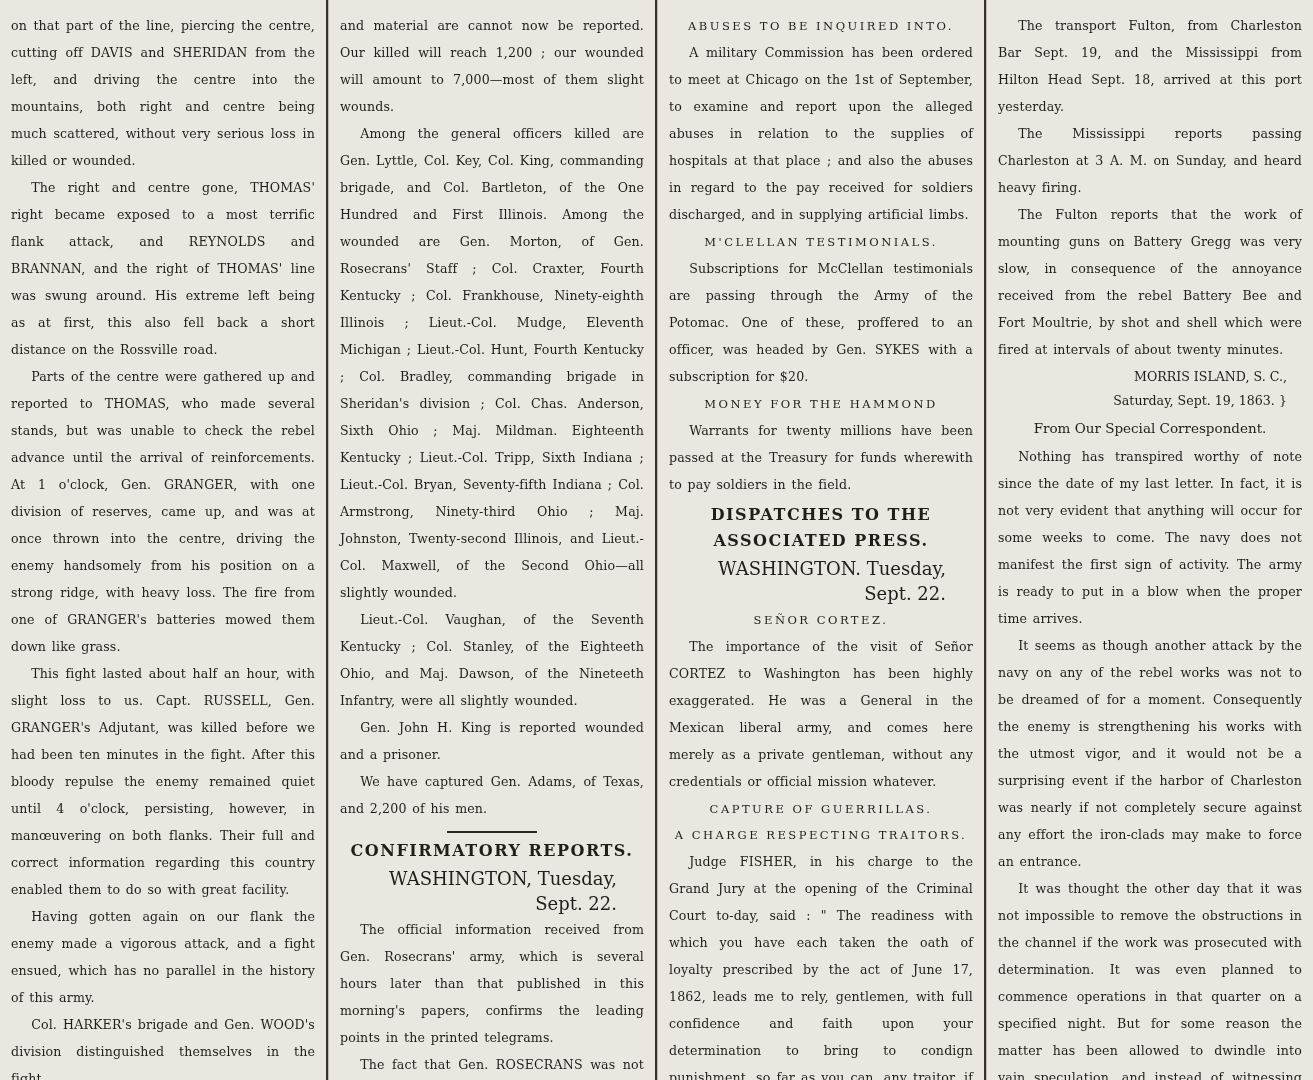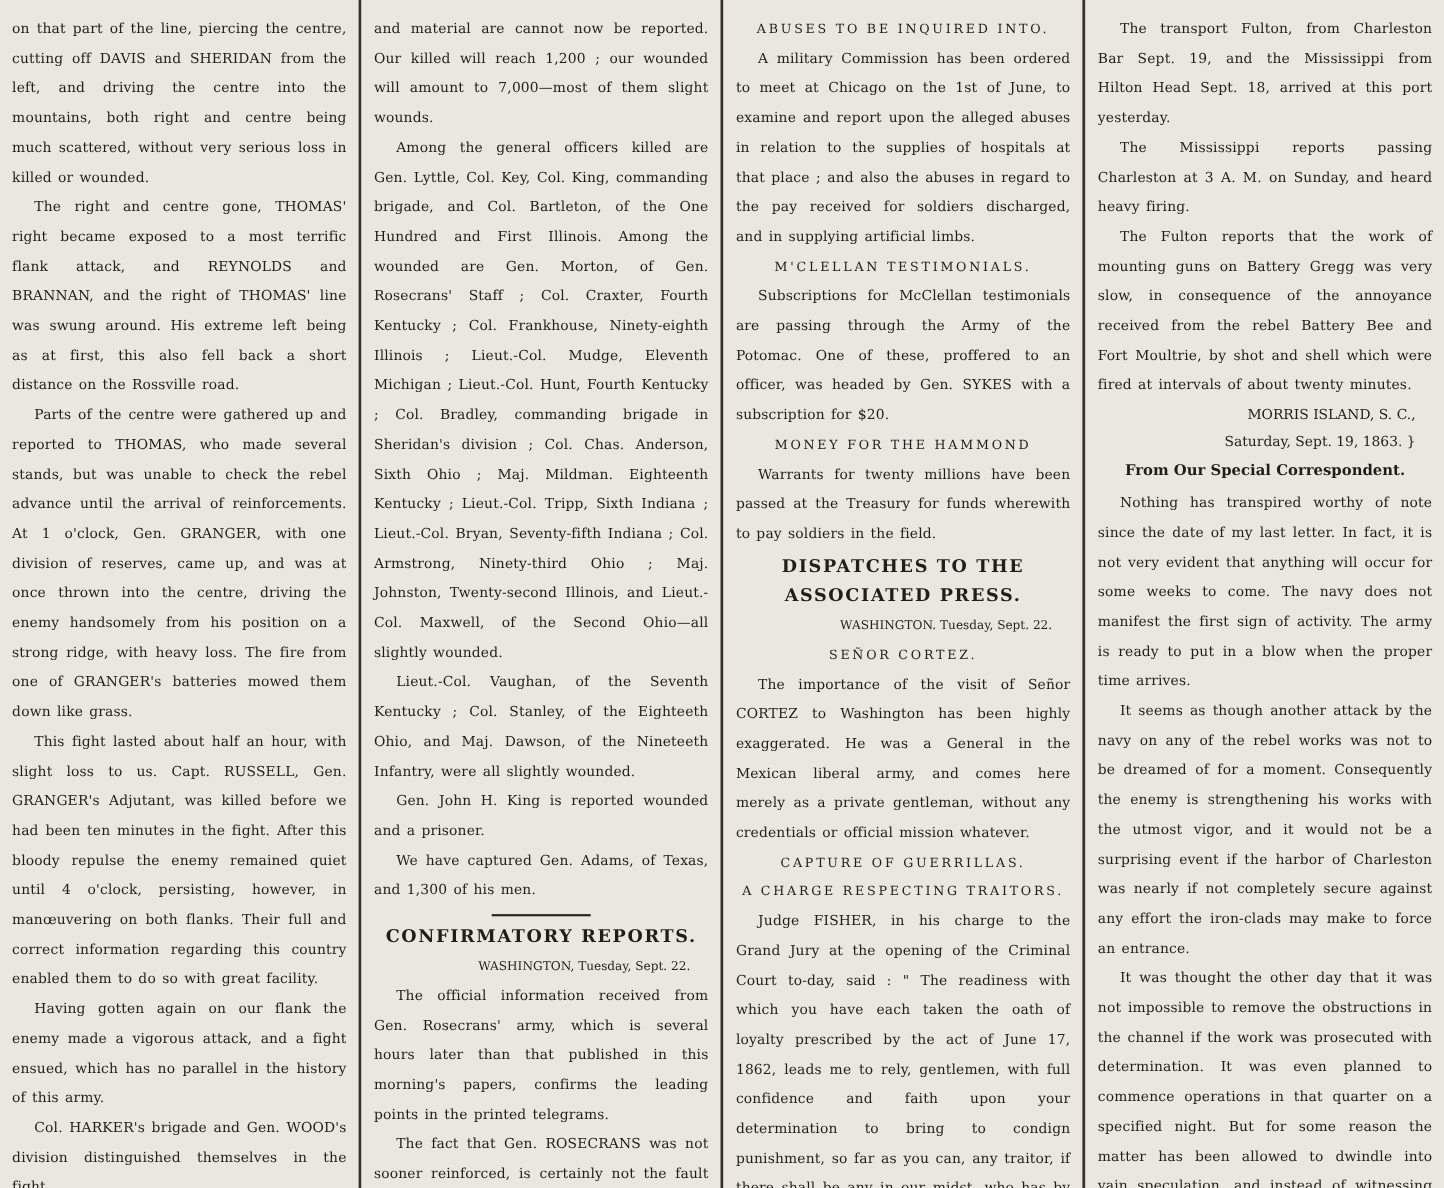--- a/index.html
+++ b/index.html
@@ -40,35 +40,35 @@
     font-weight:normal;
   }
   .heading-md{
     font-size:16px;line-height:26px;
     text-align:center;
     letter-spacing:1.5px;
     font-weight:bold;
     margin:4px 0 2px 0;
   }
   .dateline{
-    font-size:11px;line-height:25px;
+    font-size:18px;line-height:25px;
     text-align:right;
     padding-right:1.5em;
     margin:0;
   }
   .dateline-block{
     font-size:12.6px;line-height:24px;
     text-align:right;
     padding-right:1.2em;
     white-space:pre-line;
     margin:2px 0;
   }
   .byline-bold{
     font-size:13.5px;line-height:26px;
-    font-weight:bold;
+    font-weight:normal;
     text-align:center;
     margin:0 0 2px 0;
   }
   .rule-short{
     width:90px;height:2px;background:#2b2620;
     margin:9px auto 5px auto;
   }
 </style>
 </head>
 <body>
@@ -85,34 +85,34 @@
 
   </div>
 
   <div class="col-sep"></div>
 
   <div class="column">
     <p class="para noindent">and material are cannot now be reported. Our killed will reach 1,200 ; our wounded will amount to 7,000—most of them slight wounds.</p>
     <p class="para">Among the general officers killed are Gen. Lyttle, Col. Key, Col. King, commanding brigade, and Col. Bartleton, of the One Hundred and First Illinois. Among the wounded are Gen. Morton, of Gen. Rosecrans' Staff ; Col. Craxter, Fourth Kentucky ; Col. Frankhouse, Ninety-eighth Illinois ; Lieut.-Col. Mudge, Eleventh Michigan ; Lieut.-Col. Hunt, Fourth Kentucky ; Col. Bradley, commanding brigade in Sheridan's division ; Col. Chas. Anderson, Sixth Ohio ; Maj. Mildman. Eighteenth Kentucky ; Lieut.-Col. Tripp, Sixth Indiana ; Lieut.-Col. Bryan, Seventy-fifth Indiana ; Col. Armstrong, Ninety-third Ohio ; Maj. Johnston, Twenty-second Illinois, and Lieut.-Col. Maxwell, of the Second Ohio—all slightly wounded.</p>
     <p class="para">Lieut.-Col. Vaughan, of the Seventh Kentucky ; Col. Stanley, of the Eighteeth Ohio, and Maj. Dawson, of the Nineteeth Infantry, were all slightly wounded.</p>
     <p class="para">Gen. John H. King is reported wounded and a prisoner.</p>
-    <p class="para">We have captured Gen. Adams, of Texas, and 1,300 of his men.</p>
+    <p class="para">We have captured Gen. Adams, of Texas, and 2,200 of his men.</p>
     <div class="rule-short"></div>
     <div class="heading-md">CONFIRMATORY REPORTS.</div>
     <p class="dateline">WASHINGTON, Tuesday, Sept. 22.</p>
     <p class="para">The official information received from Gen. Rosecrans' army, which is several hours later than that published in this morning's papers, confirms the leading points in the printed telegrams.</p>
     <p class="para">The fact that Gen. ROSECRANS was not sooner reinforced, is certainly not the fault of the Government ; but there is no doubt that every effort is now making to increase his strength by reinforcements from more than one direction.</p>
 
   </div>
 
   <div class="col-sep"></div>
 
   <div class="column">
     <div class="subhead-small">ABUSES TO BE INQUIRED INTO.</div>
-    <p class="para">A military Commission has been ordered to meet at Chicago on the 1st of June, to examine and report upon the alleged abuses in relation to the supplies of hospitals at that place ; and also the abuses in regard to the pay received for soldiers discharged, and in supplying artificial limbs.</p>
+    <p class="para">A military Commission has been ordered to meet at Chicago on the 1st of September, to examine and report upon the alleged abuses in relation to the supplies of hospitals at that place ; and also the abuses in regard to the pay received for soldiers discharged, and in supplying artificial limbs.</p>
     <div class="subhead-small">M'CLELLAN TESTIMONIALS.</div>
     <p class="para">Subscriptions for McClellan testimonials are passing through the Army of the Potomac. One of these, proffered to an officer, was headed by Gen. SYKES with a subscription for $20.</p>
     <div class="subhead-small">MONEY FOR THE HAMMOND</div>
     <p class="para">Warrants for twenty millions have been passed at the Treasury for funds wherewith to pay soldiers in the field.</p>
     <div class="heading-md">DISPATCHES TO THE ASSOCIATED PRESS.</div>
     <p class="dateline">WASHINGTON. Tuesday, Sept. 22.</p>
     <div class="subhead-small">SEÑOR CORTEZ.</div>
     <p class="para">The importance of the visit of Señor CORTEZ to Washington has been highly exaggerated. He was a General in the Mexican liberal army, and comes here merely as a private gentleman, without any credentials or official mission whatever.</p>
     <div class="subhead-small">CAPTURE OF GUERRILLAS.</div>
     <div class="subhead-small">A CHARGE RESPECTING TRAITORS.</div>

